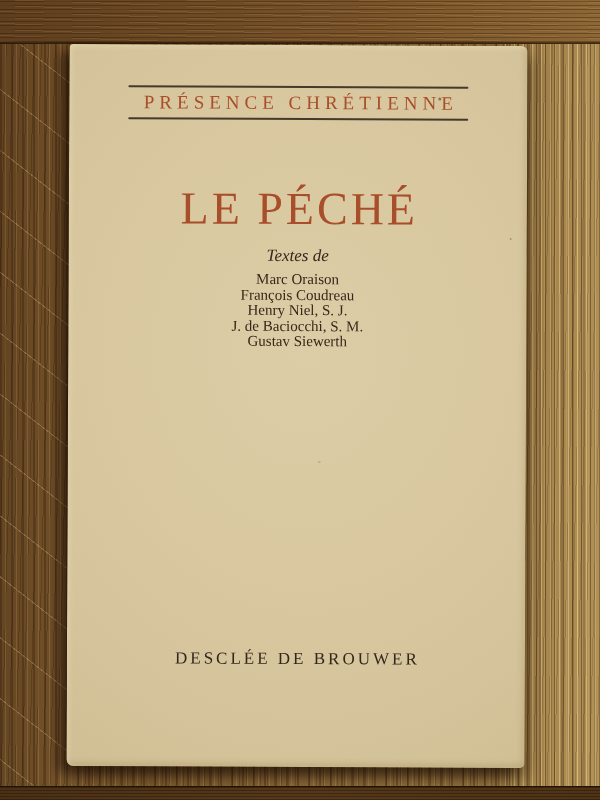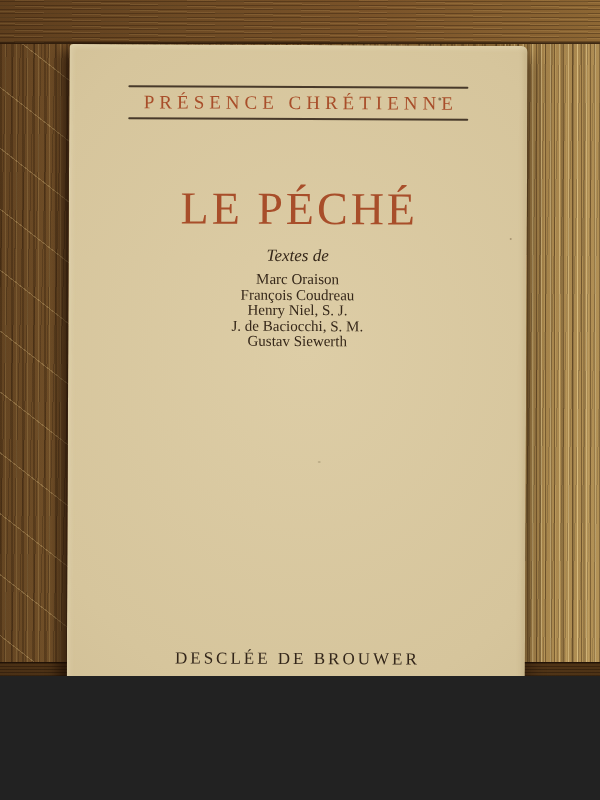--- a/index.html
+++ b/index.html
@@ -1,18 +1,18 @@
 <!DOCTYPE html>
 <html><head>
 <meta charset="utf-8">
 <style>
   html,body{margin:0;padding:0;background:#222;}
   .scene{
     position:relative;
-    width:600px;height:676px;
+    width:600px;height:800px;
     overflow:hidden;
     font-family:"Liberation Serif", serif;
     background:linear-gradient(100deg,#6f4c26 0%,#7c5a2e 40%,#8a6736 58%,#9b7a42 100%);
   }
   
   .wood-grain{
     position:absolute;inset:0;
     background:
       repeating-linear-gradient(90deg,
         rgba(40,22,6,0.30) 0px, rgba(40,22,6,0.30) 2px,

